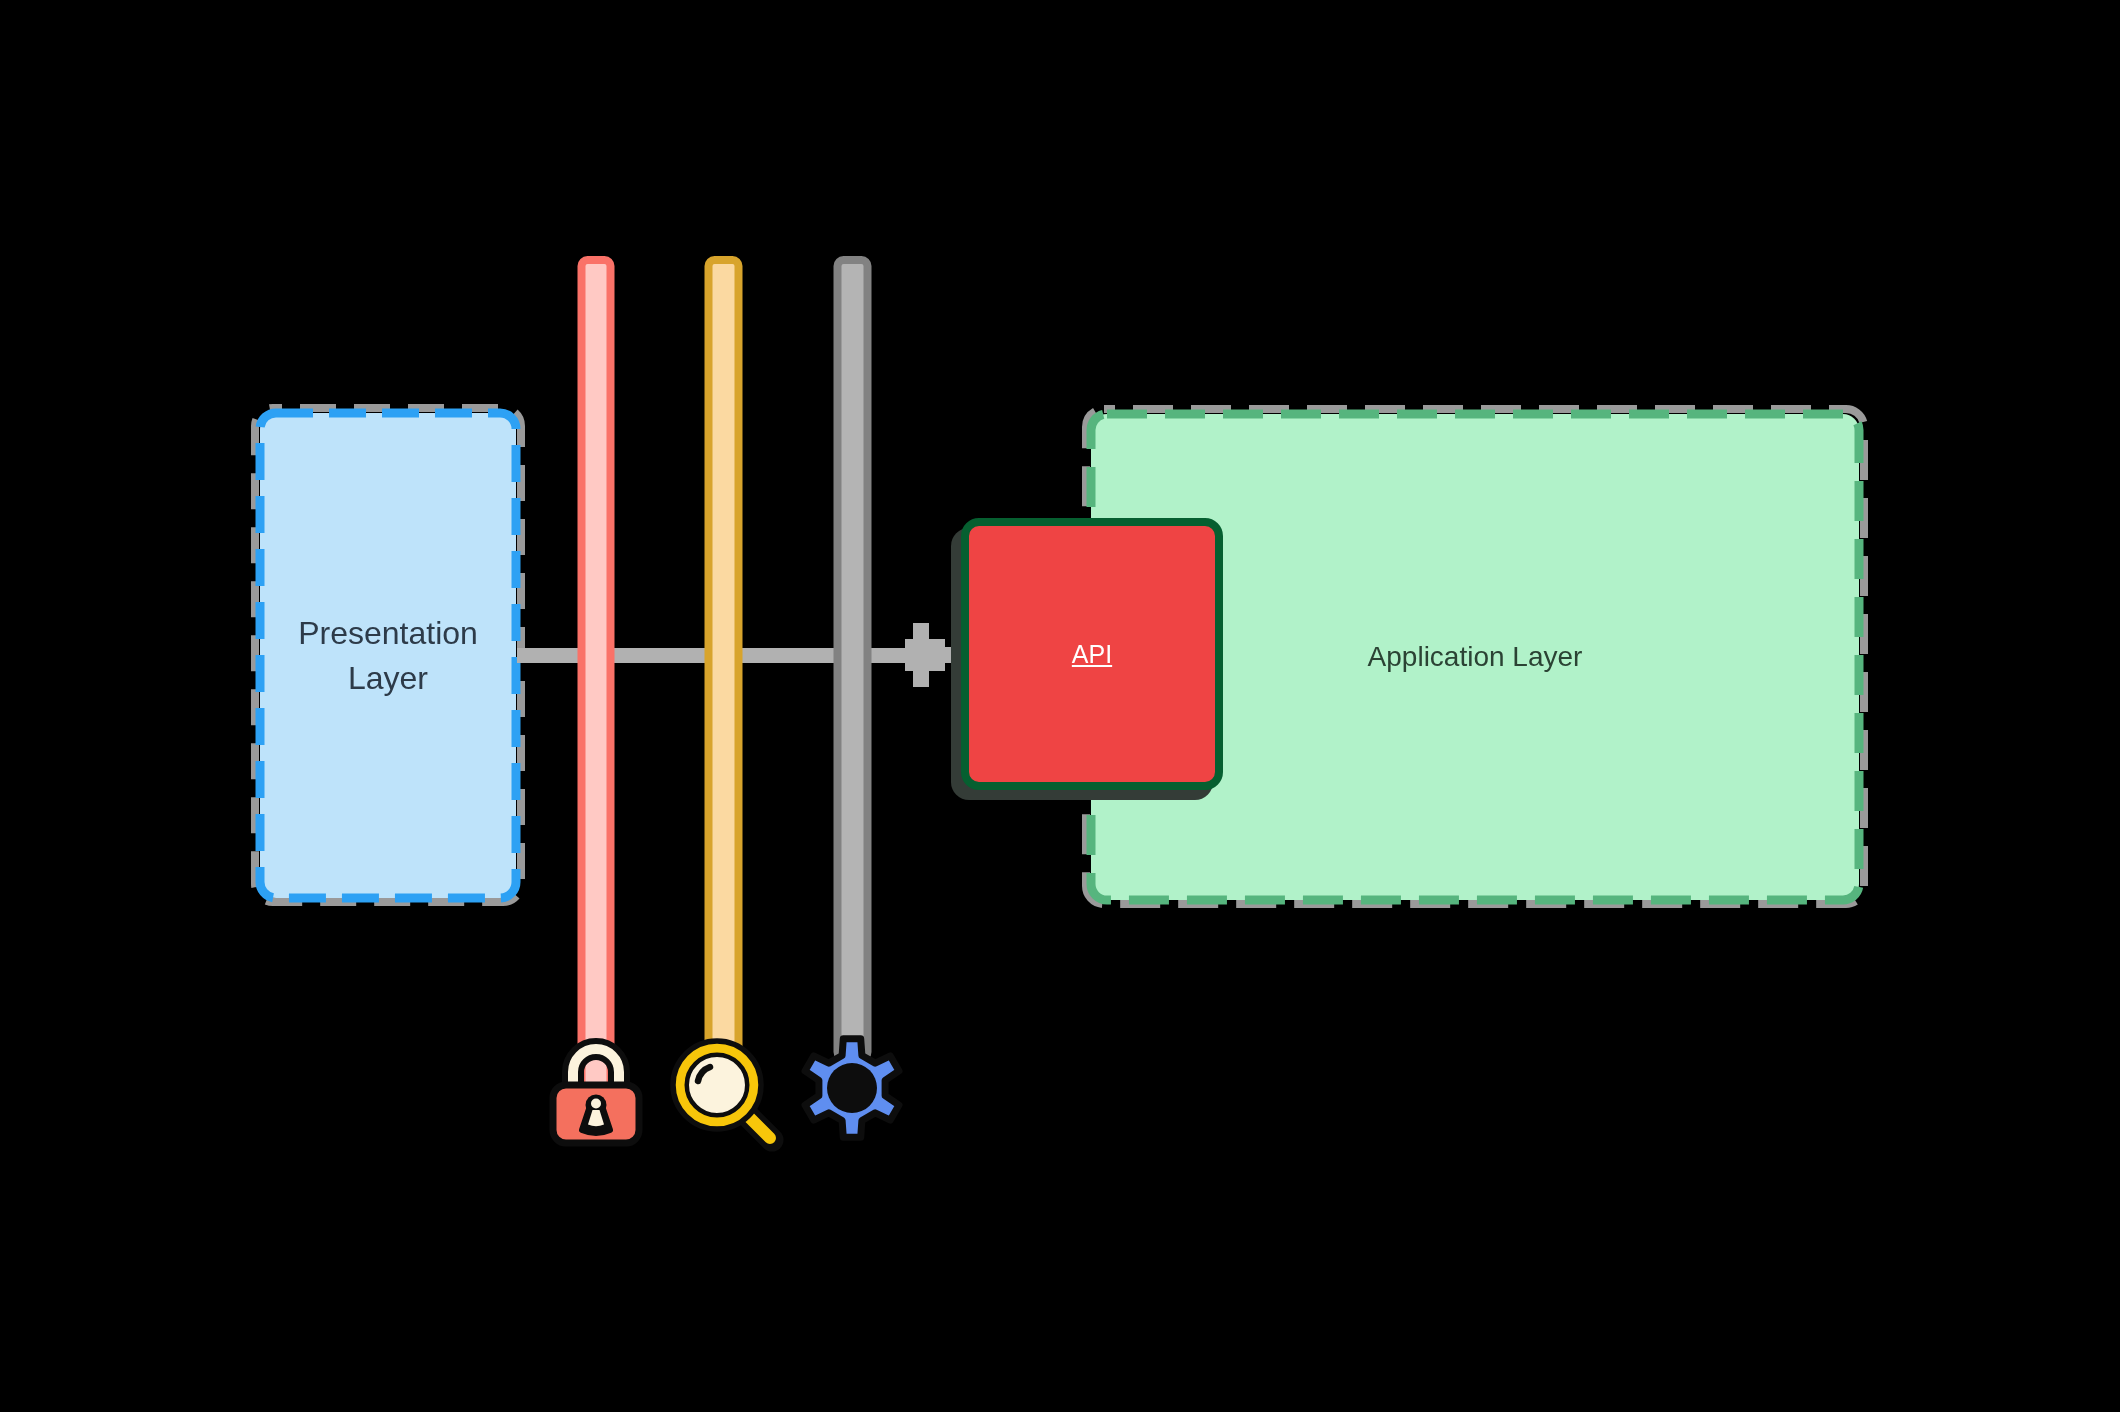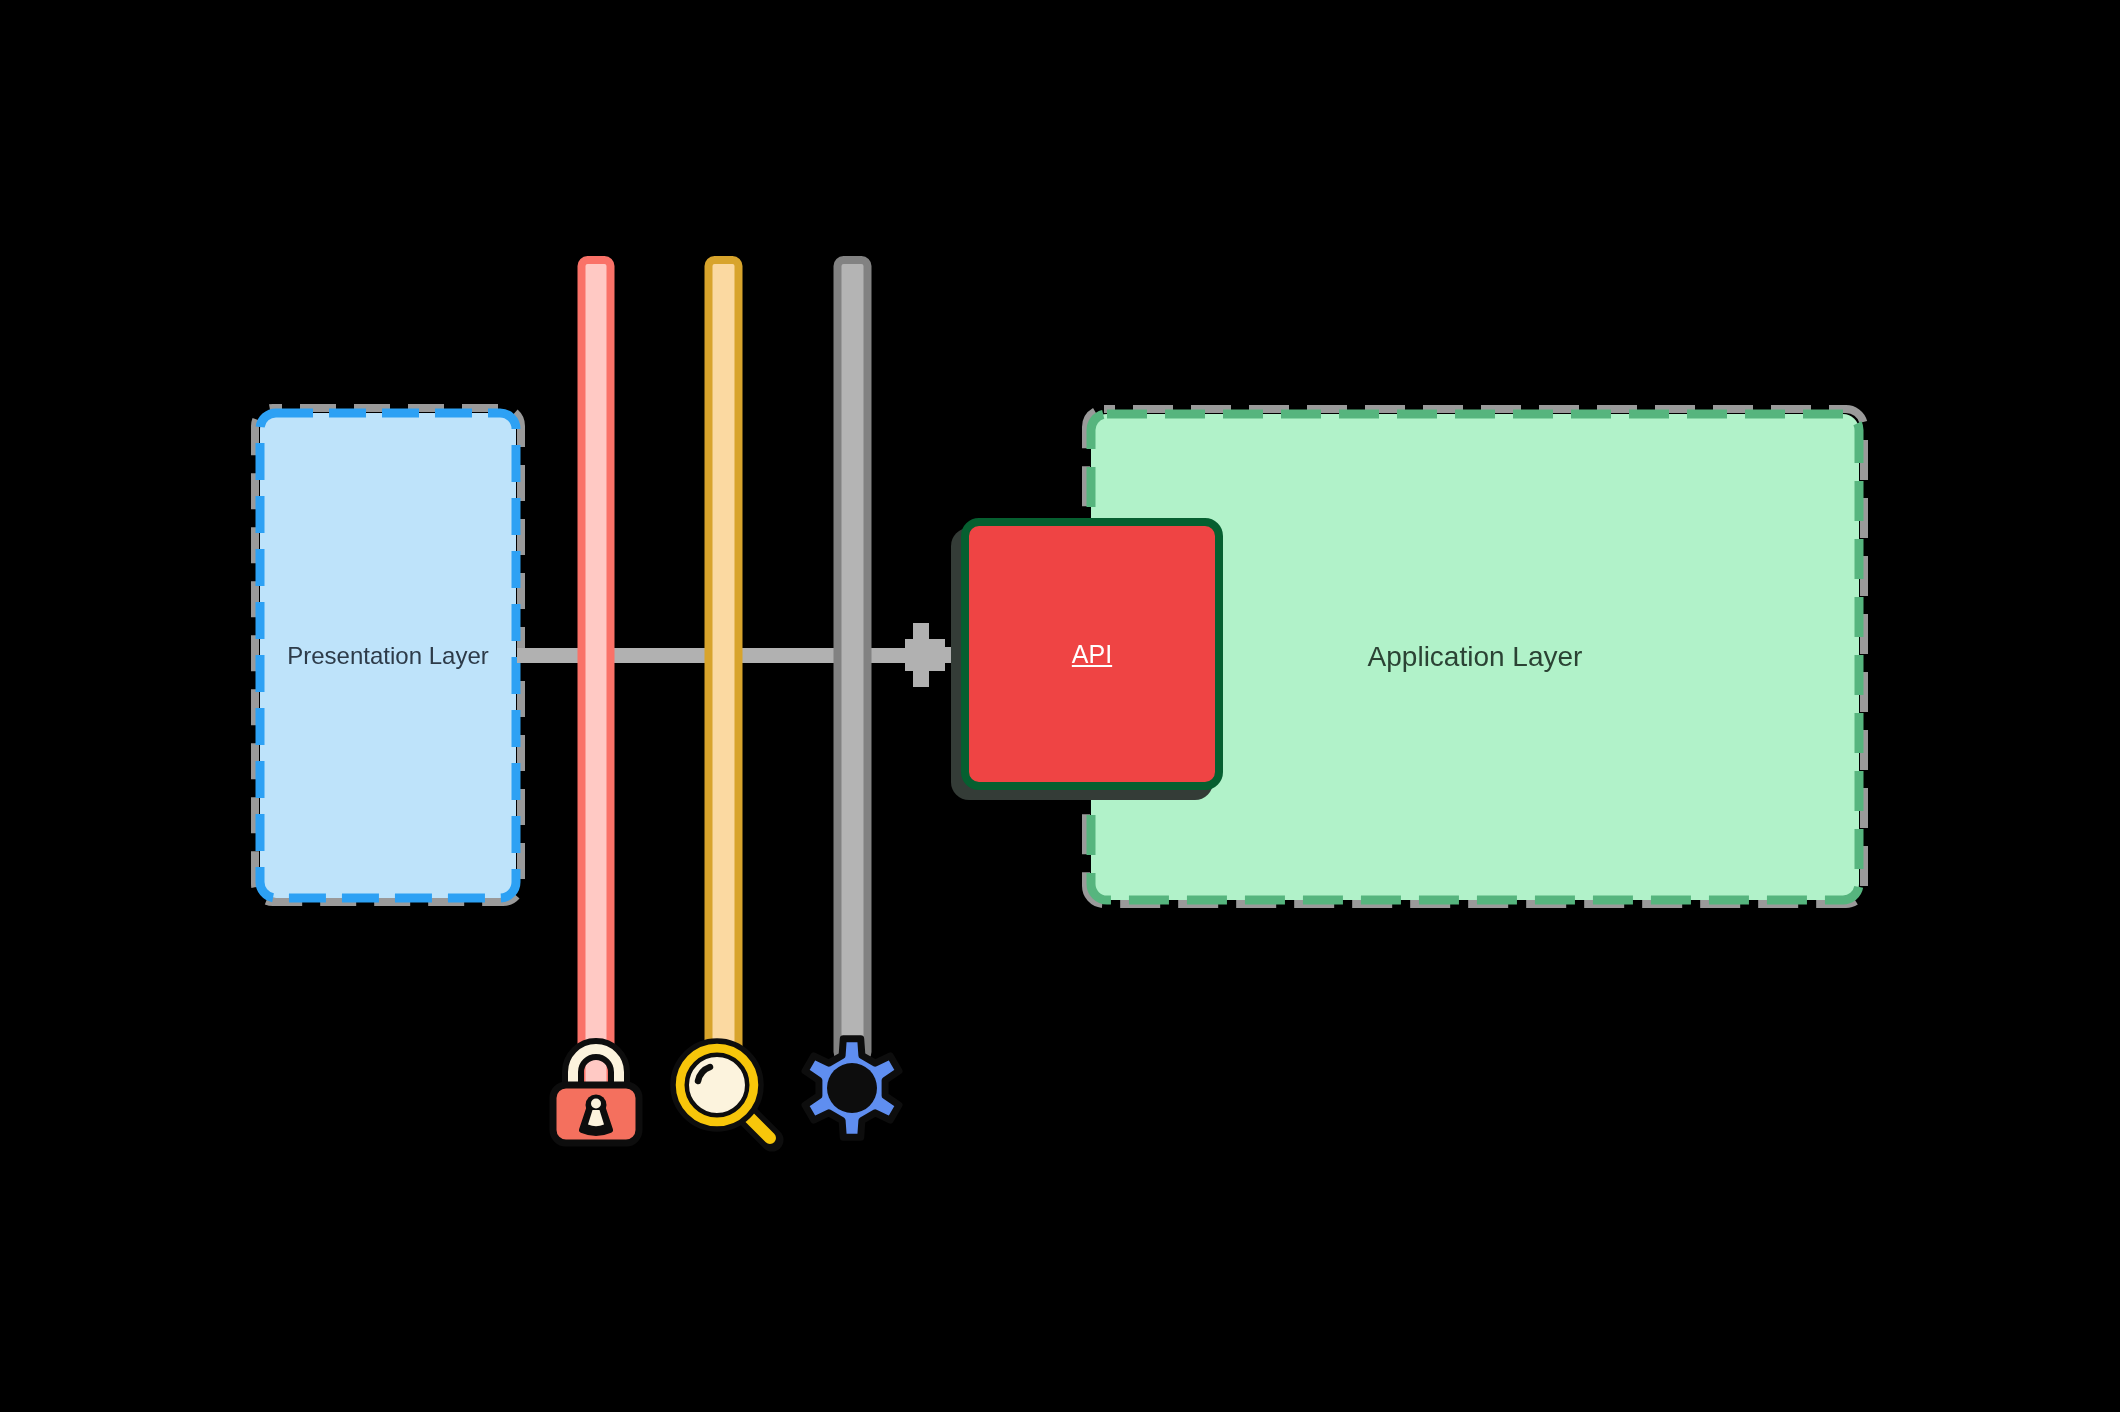--- a/index.html
+++ b/index.html
@@ -22,21 +22,21 @@
     justify-content: center;
     text-align: center;
     font-weight: 500;
     pointer-events: none;
   }
   .lbl-presentation {
     left: 260px; top: 413px;
     width: 256px; height: 485px;
     padding: 0 16px;
     box-sizing: border-box;
-    font-size: 24px;
+    font-size: 32px;
     line-height: 1.38;
     color: #2d3b49;
   }
   .lbl-application {
     left: 1091px; top: 414px;
     width: 768px; height: 486px;
     font-size: 28px;
     color: #2b4334;
   }
   .api-box {

